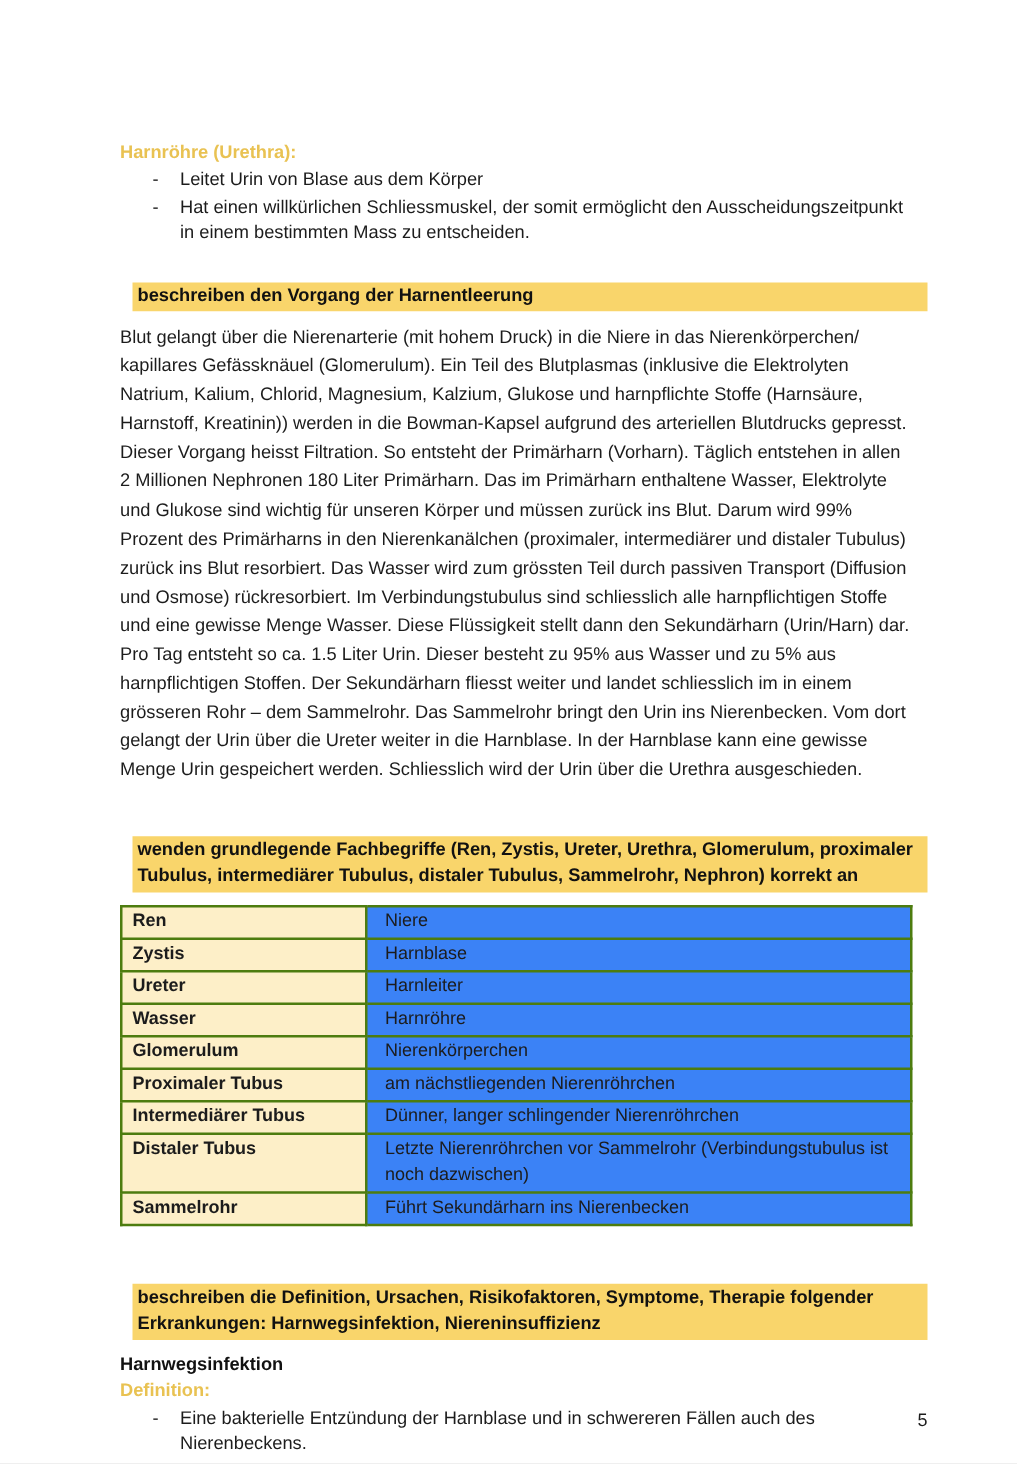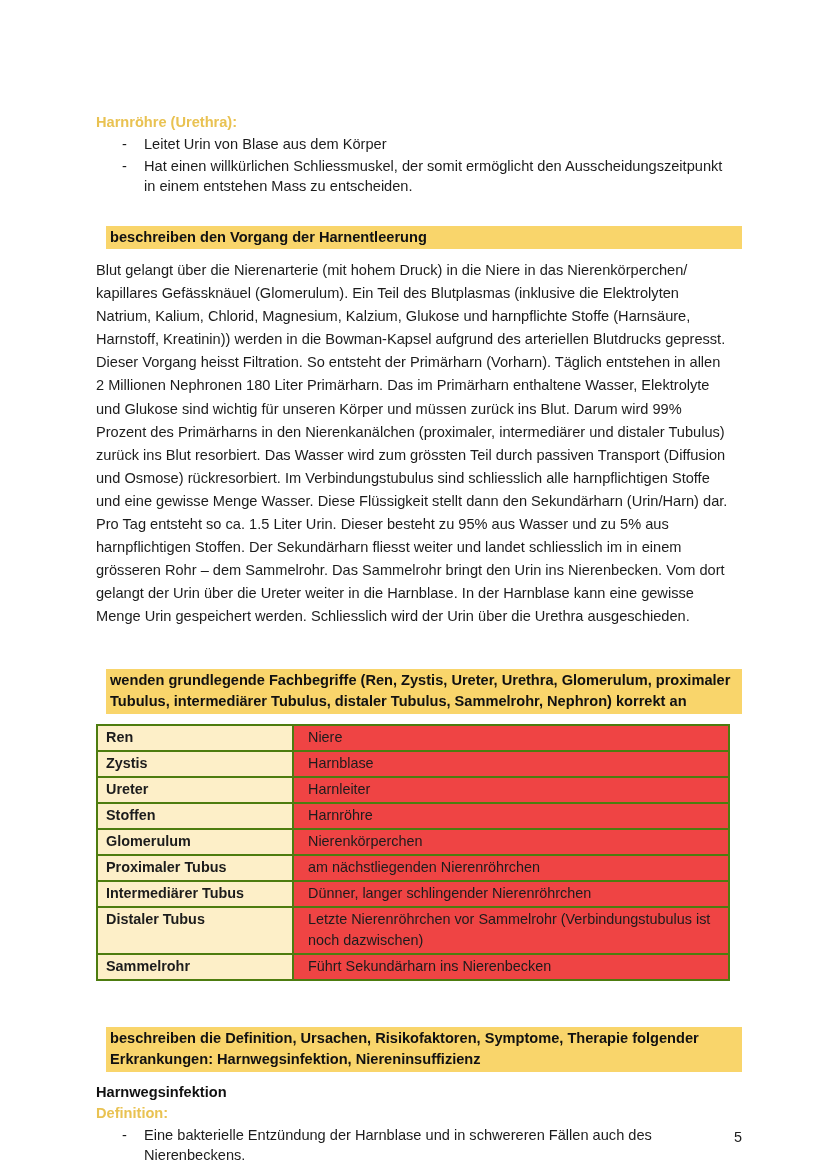--- a/index.html
+++ b/index.html
@@ -86,21 +86,21 @@
     color: #1c1c1c;
     padding: 1px 6px 2px 8px;
     vertical-align: top;
   }
   table.terms td.term {
     width: 180px;
     background: #fdefc8;
     font-weight: bold;
   }
   table.terms td.def {
-    background: #ef4444;
+    background: #3b82f6;
     padding-left: 14px;
   }
   .sub-bold {
     font-size: 14.6px;
     font-weight: bold;
     color: #111111;
     line-height: 21px;
     margin: 0;
   }
   .plain-line {
@@ -125,21 +125,21 @@
 
     <div>
       <p class="gold-heading">Harnröhre (Urethra):</p>
       <ul class="dash-list">
         <li>
           <span class="dash">-</span>
           <span>Leitet Urin von Blase aus dem Körper</span>
         </li>
         <li>
           <span class="dash">-</span>
-          <span>Hat einen willkürlichen Schliessmuskel, der somit ermöglicht den Ausscheidungszeitpunkt in einem entstehen Mass zu entscheiden.</span>
+          <span>Hat einen willkürlichen Schliessmuskel, der somit ermöglicht den Ausscheidungszeitpunkt in einem bestimmten Mass zu entscheiden.</span>
         </li>
       </ul>
     </div>
 
     <div class="spacer-18"></div>
 
     <div>
       <p class="hl-bar">beschreiben den Vorgang der Harnentleerung</p>
       <p class="body-par">Blut gelangt über die Nierenarterie (mit hohem Druck) in die Niere in das Nierenkörperchen/ kapillares Gefässknäuel (Glomerulum). Ein Teil des Blutplasmas (inklusive die Elektrolyten Natrium, Kalium, Chlorid, Magnesium, Kalzium, Glukose und harnpflichte Stoffe (Harnsäure, Harnstoff, Kreatinin)) werden in die Bowman-Kapsel aufgrund des arteriellen Blutdrucks gepresst. Dieser Vorgang heisst Filtration. So entsteht der Primärharn (Vorharn). Täglich entstehen in allen 2 Millionen Nephronen 180 Liter Primärharn. Das im Primärharn enthaltene Wasser, Elektrolyte und Glukose sind wichtig für unseren Körper und müssen zurück ins Blut. Darum wird 99% Prozent des Primärharns in den Nierenkanälchen (proximaler, intermediärer und distaler Tubulus) zurück ins Blut resorbiert.  Das Wasser wird zum grössten Teil durch passiven Transport (Diffusion und Osmose) rückresorbiert. Im Verbindungstubulus sind schliesslich alle harnpflichtigen Stoffe und eine gewisse Menge Wasser. Diese Flüssigkeit stellt dann den Sekundärharn (Urin/Harn) dar. Pro Tag entsteht so ca. 1.5 Liter Urin. Dieser besteht zu 95% aus Wasser und zu 5% aus harnpflichtigen Stoffen. Der Sekundärharn fliesst weiter und landet schliesslich im in einem grösseren Rohr – dem Sammelrohr. Das Sammelrohr bringt den Urin ins Nierenbecken. Vom dort gelangt der Urin über die Ureter weiter in die Harnblase. In der Harnblase kann eine gewisse Menge Urin gespeichert werden. Schliesslich wird der Urin über die Urethra ausgeschieden.</p>
     </div>
@@ -156,21 +156,21 @@
           </tr>
           <tr>
             <td class="term">Zystis</td>
             <td class="def">Harnblase</td>
           </tr>
           <tr>
             <td class="term">Ureter</td>
             <td class="def">Harnleiter</td>
           </tr>
           <tr>
-            <td class="term">Stoffen</td>
+            <td class="term">Wasser</td>
             <td class="def">Harnröhre</td>
           </tr>
           <tr>
             <td class="term">Glomerulum</td>
             <td class="def">Nierenkörperchen</td>
           </tr>
           <tr>
             <td class="term">Proximaler Tubus</td>
             <td class="def">am nächstliegenden Nierenröhrchen</td>
           </tr>

